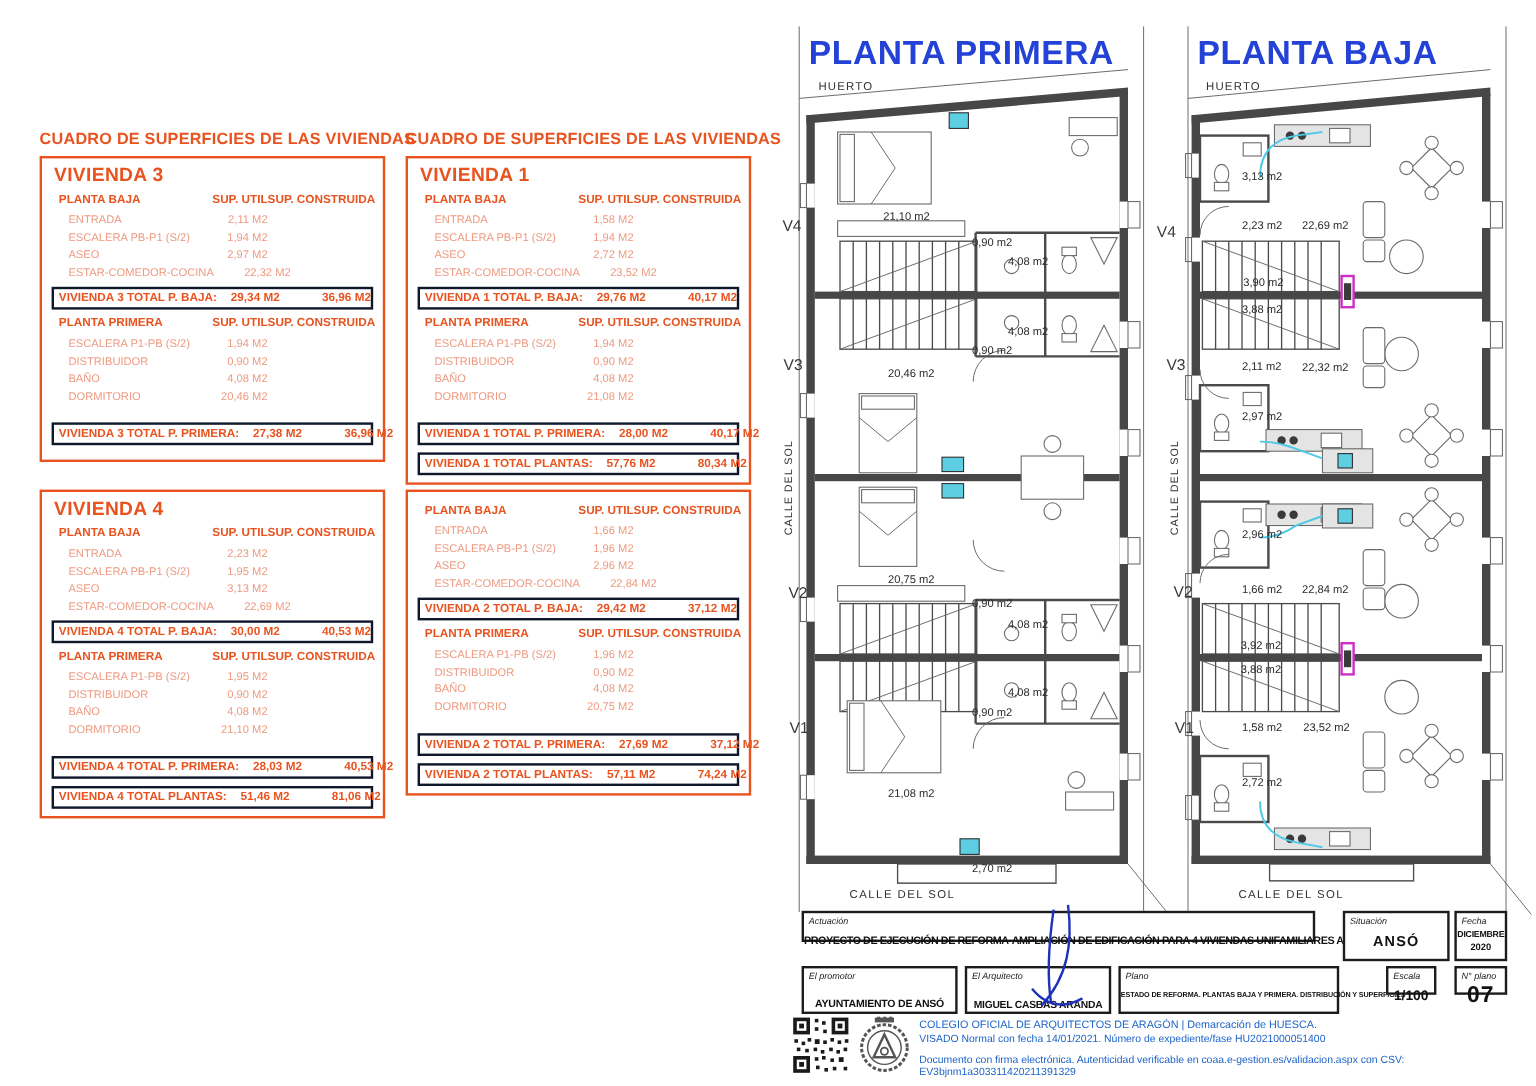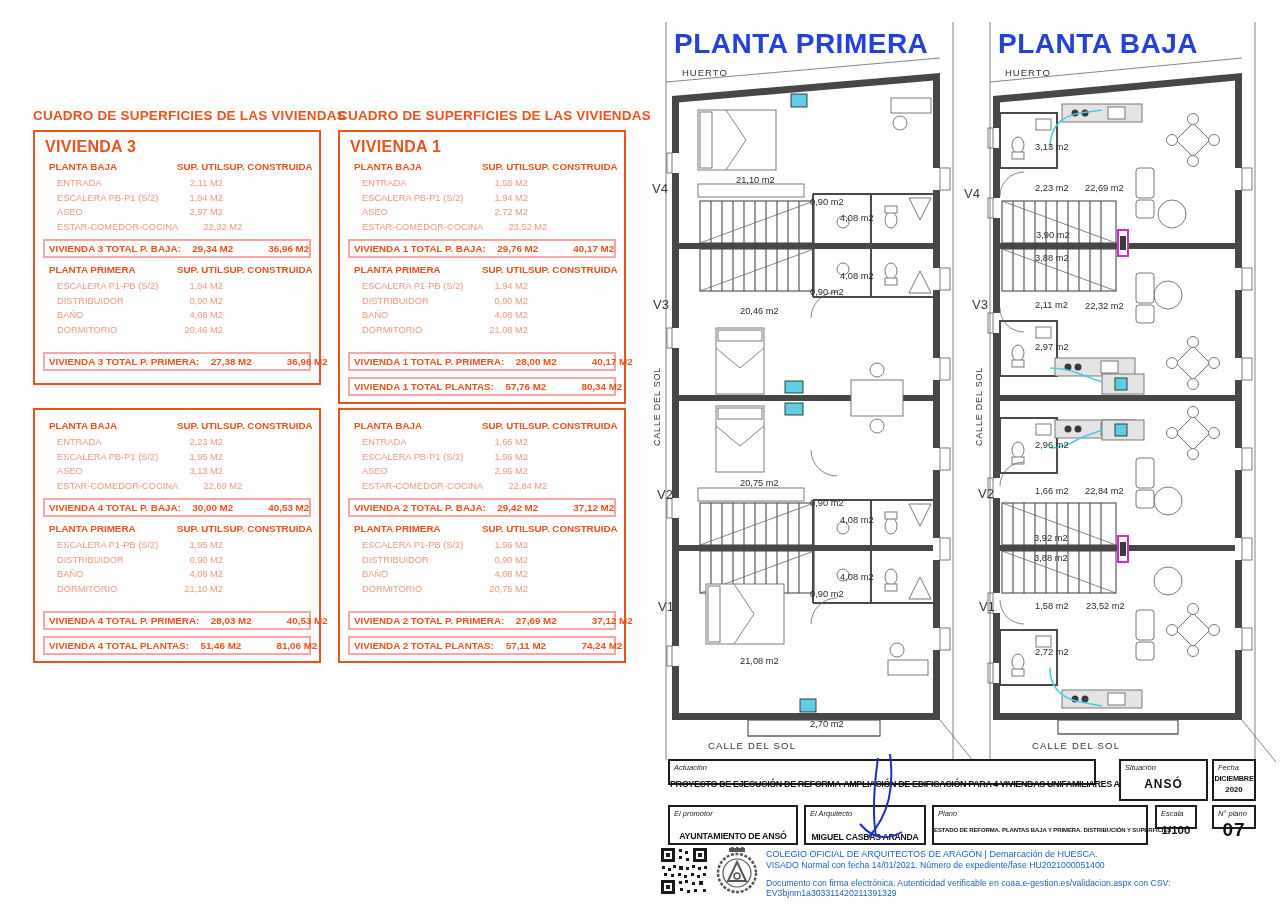--- a/index.html
+++ b/index.html
@@ -17,21 +17,21 @@
   .cuadro-title{font-weight:bold;font-size:13.5px;letter-spacing:.2px;white-space:nowrap;}
   .viv-box{position:absolute;left:0;width:288px;border:2px solid #e8531f;padding:5px 8px 6px 8px;box-sizing:border-box;background:#fff;}
   .viv-box.first{top:22px;}
   .viv-box.second{top:300px;}
   .viv-name{font-size:16px;font-weight:bold;letter-spacing:.3px;margin:1px 0 3px 2px;}
   .sec-head{display:grid;grid-template-columns:1fr 64px 88px;font-weight:bold;font-size:9.8px;margin:5px 0 4px 0;padding-left:6px;white-space:nowrap;}
   .sec-head span:nth-child(2){text-align:right;}
   .sec-head span:nth-child(3){text-align:right;}
   .trow{display:grid;grid-template-columns:1fr 64px 88px;font-size:9.3px;line-height:14.5px;color:#ef9a80;padding-left:14px;white-space:nowrap;}
   .trow .val{text-align:right;}
-  .total{display:grid;grid-template-columns:1fr 64px 88px;border:2px solid #fca5a5;font-weight:bold;font-size:9.8px;padding:2px 4px 2px 4px;margin:5px 0 6px 0;white-space:nowrap;align-items:center;}
+  .total{display:grid;grid-template-columns:1fr 64px 88px;border:2px solid #0f172a;font-weight:bold;font-size:9.8px;padding:2px 4px 2px 4px;margin:5px 0 6px 0;white-space:nowrap;align-items:center;}
   .total .val{text-align:center;}
   .total.gap{margin-top:15px;}
   .total.grand{margin-top:3px;margin-bottom:0;}
 
   
   .plan{position:absolute;top:18px;width:332px;height:745px;}
   #plan-primera{left:648px;}
   #plan-baja{left:950px;}
   .plan svg{position:absolute;left:0;top:0;}
   .plan-title{position:absolute;top:10px;font-size:28px;font-weight:bold;color:#2443d6;letter-spacing:.5px;white-space:nowrap;}
@@ -136,20 +136,21 @@
         <span class="val">20,46 M2</span>
         <span></span>
       </div>
       <div class="total gap">
         <span class="lbl">VIVIENDA 3 TOTAL P. PRIMERA:</span>
         <span class="val">27,38 M2</span>
         <span class="val">36,96 M2</span>
       </div>
     </div>
     <div class="viv-box second">
+      <div class="viv-name">VIVIENDA 4</div>
       <div class="sec-head">
         <span>PLANTA BAJA</span>
         <span>SUP. UTIL</span>
         <span>SUP. CONSTRUIDA</span>
       </div>
       <div class="trow">
         <span class="lbl">ENTRADA</span>
         <span class="val">2,23 M2</span>
         <span></span>
       </div>
@@ -653,21 +654,21 @@
     <span class="big" style="top:24px;font-size:7.8px;">2020</span>
   </div>
   <div class="tcell" style="left:13px;top:48px;width:130px;height:40px;">
     <span class="lab">El  promotor</span>
     <span class="big" style="top:24px;font-size:8.8px;letter-spacing:-0.2px;">AYUNTAMIENTO DE ANSÓ</span>
   </div>
   <div class="tcell" style="left:149px;top:48px;width:122px;height:40px;">
     <span class="lab">El  Arquitecto</span>
     <span class="big" style="top:25px;font-size:8.6px;letter-spacing:-0.2px;">MIGUEL CASBAS ARANDA</span>
   </div>
-  <div class="tcell" style="left:277px;top:48px;width:216px;height:40px;">
+  <div class="tcell" style="left:277px;top:48px;width:184px;height:40px;">
     <span class="lab">Plano</span>
     <span class="big" style="top:20px;font-size:6px;letter-spacing:-0.1px;">ESTADO DE REFORMA. PLANTAS BAJA Y PRIMERA. DISTRIBUCIÓN Y SUPERFICIES</span>
   </div>
   <div class="tcell" style="left:500px;top:48px;width:42px;height:24px;">
     <span class="lab">Escala</span>
     <span class="big" style="top:17px;font-size:11.5px;">1/100</span>
   </div>
   <div class="tcell" style="left:557px;top:48px;width:44px;height:24px;">
     <span class="lab">N° plano</span>
     <span class="big" style="top:12px;font-size:19px;letter-spacing:1px;">07</span>

